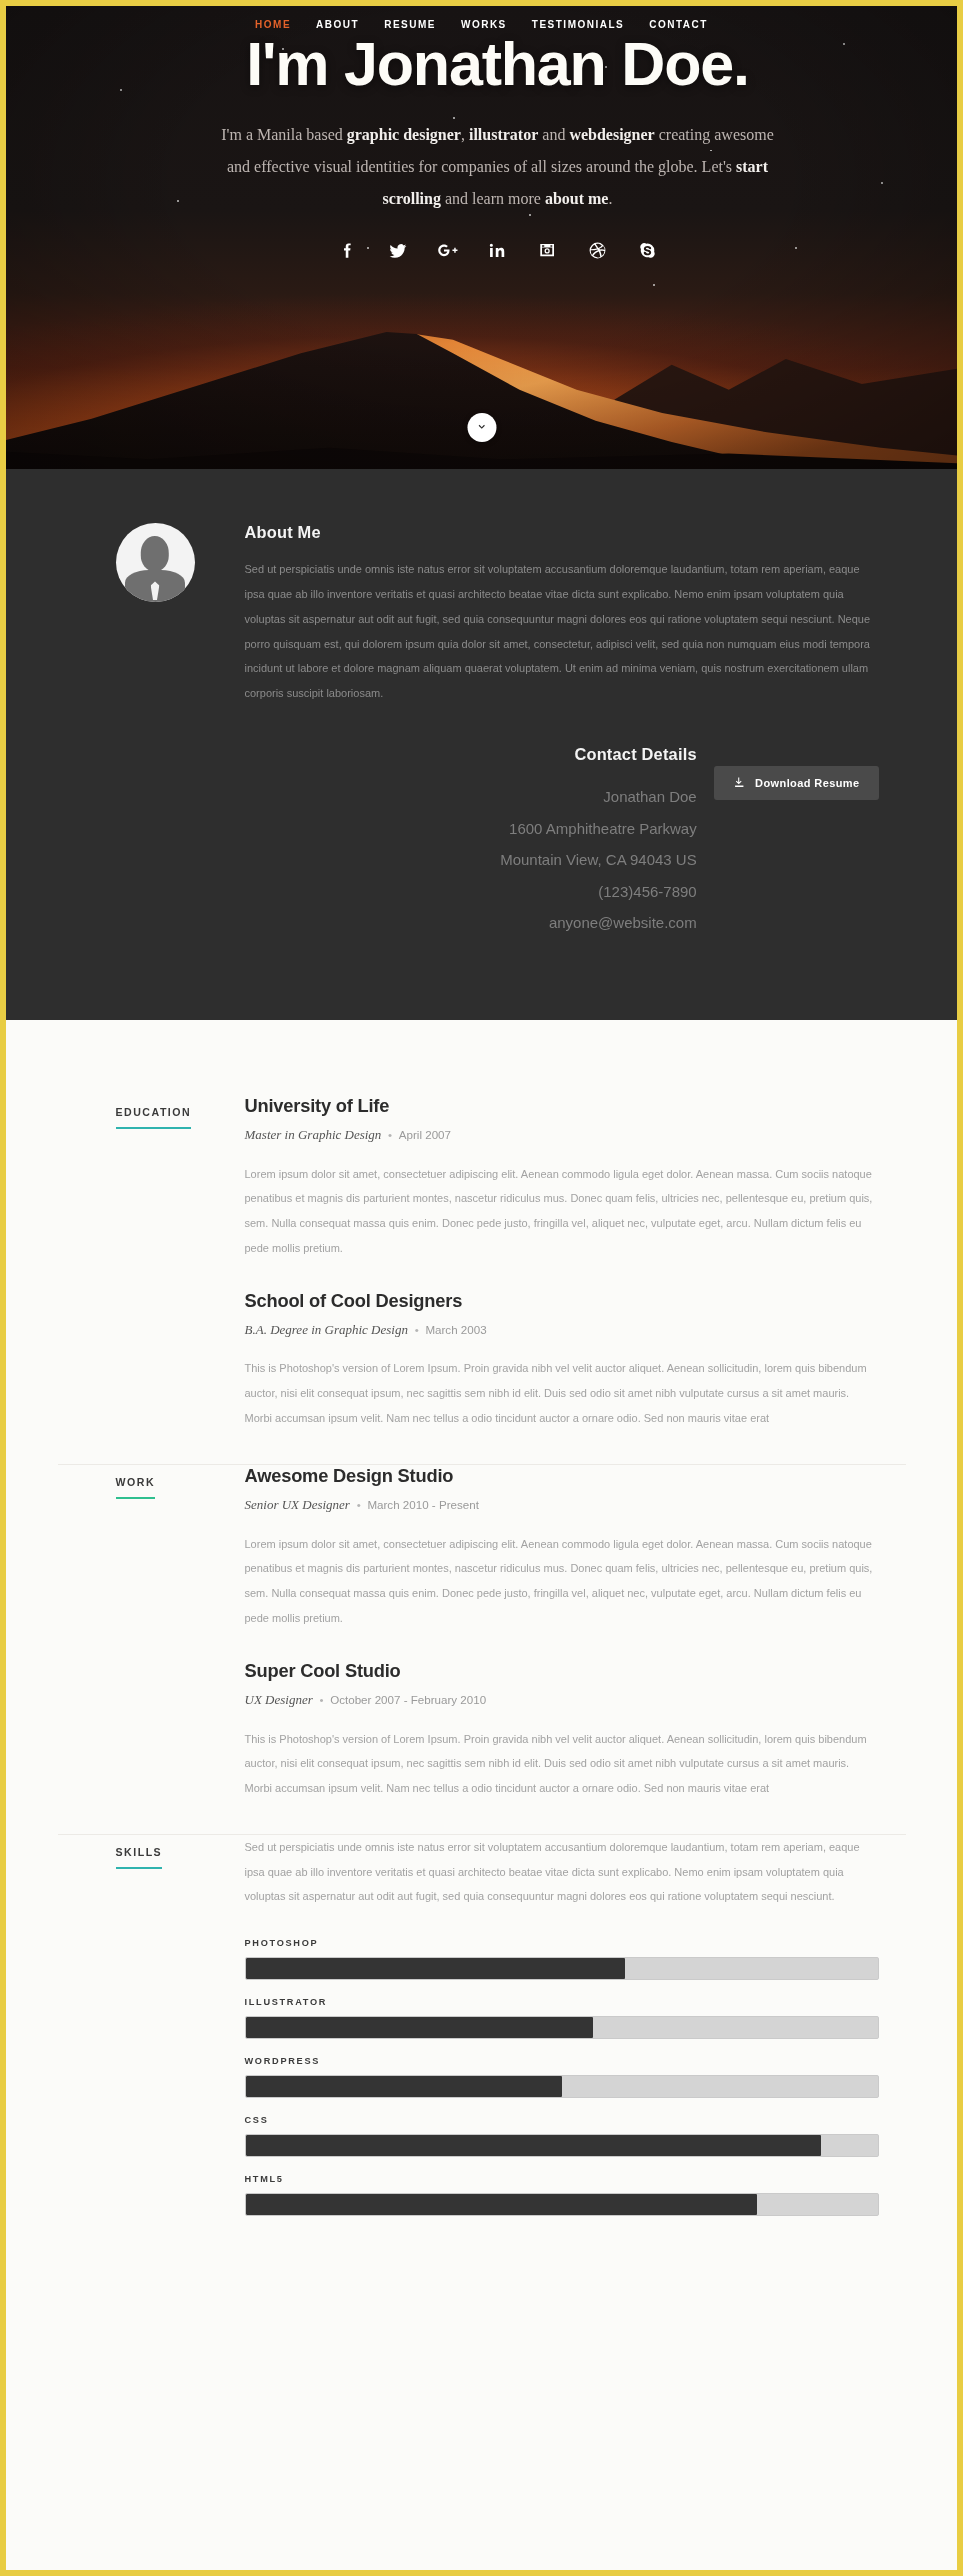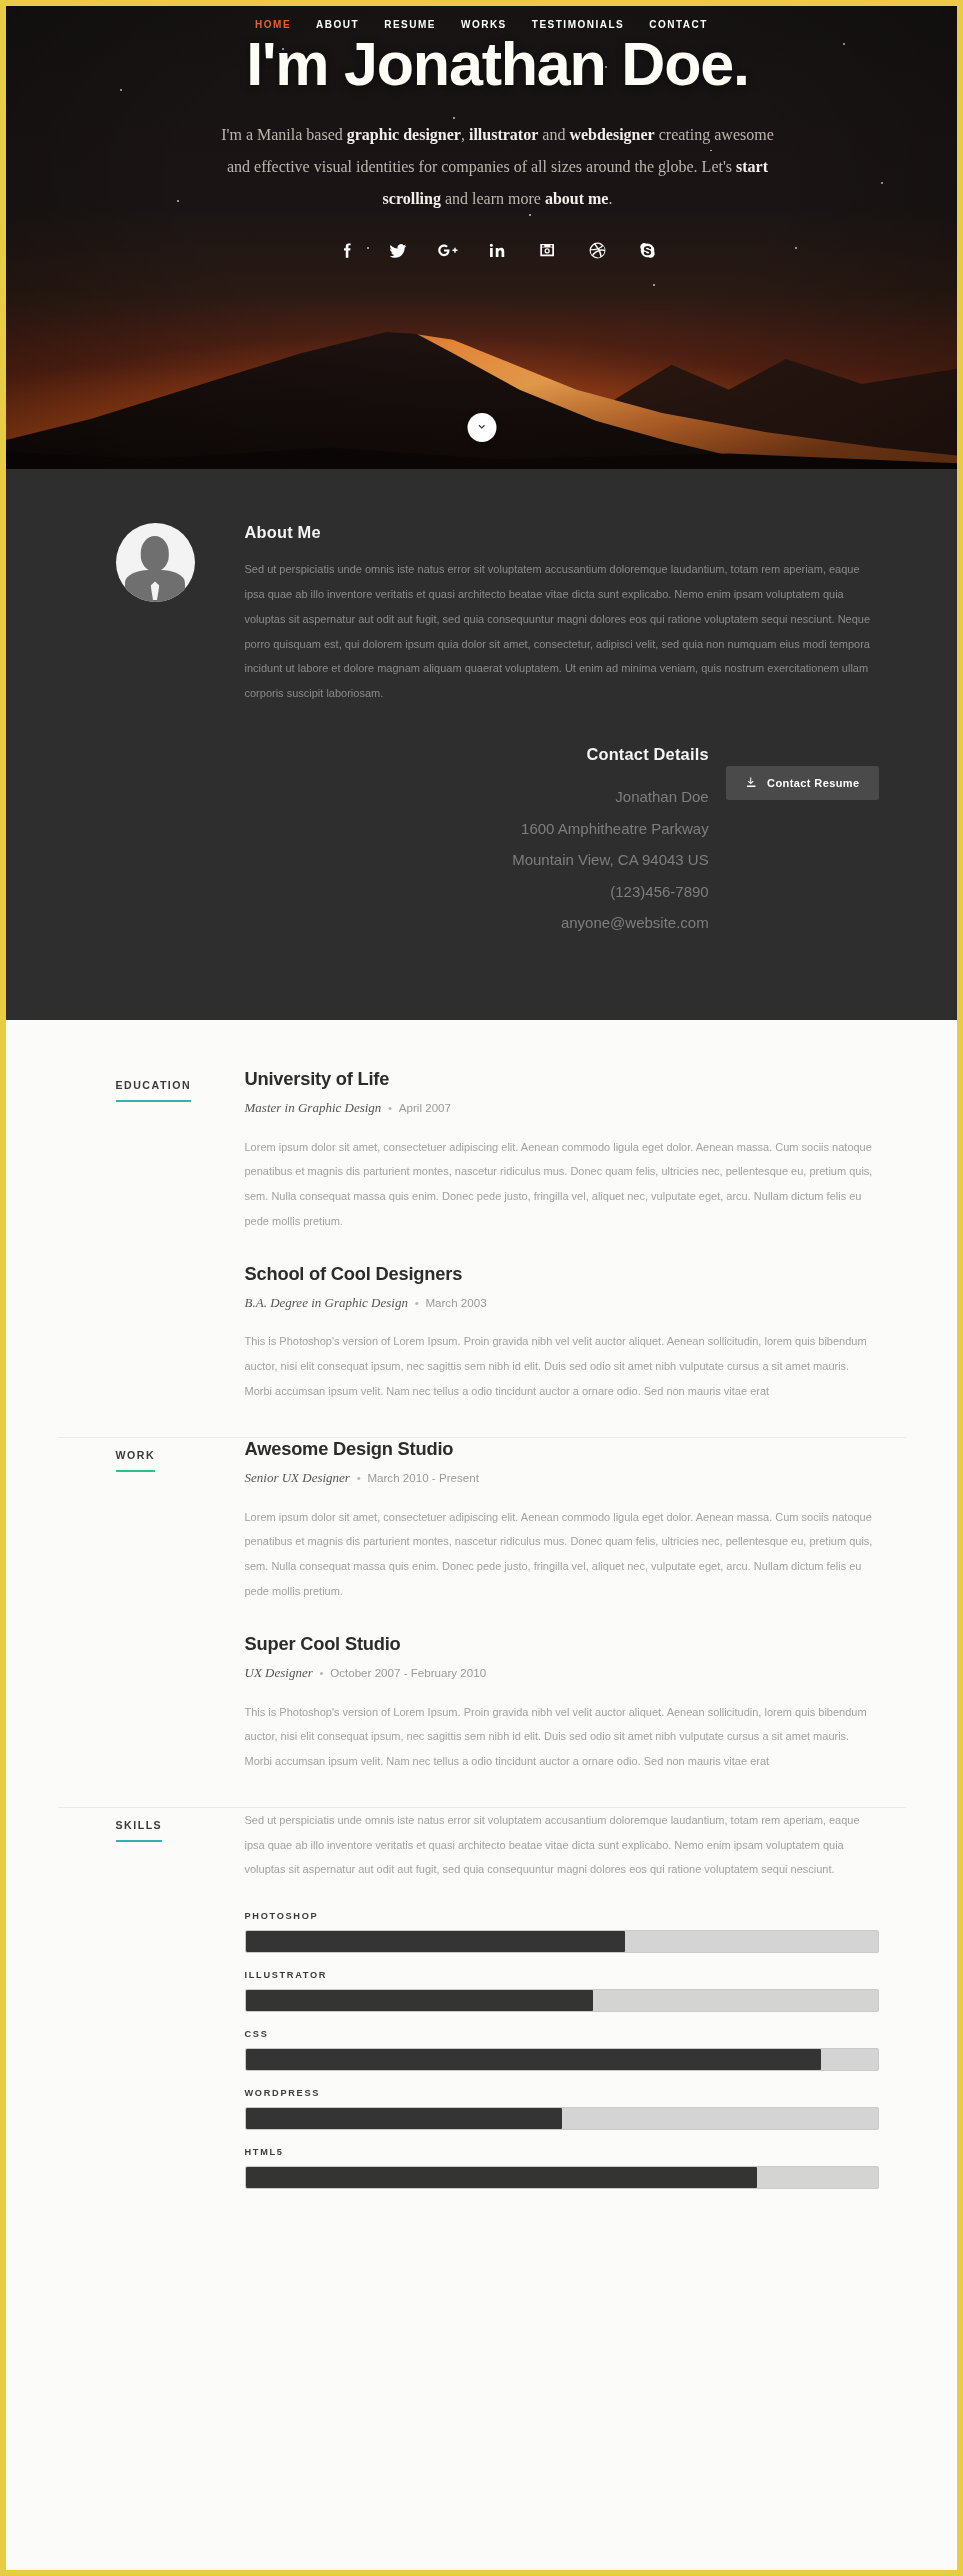--- a/index.html
+++ b/index.html
@@ -212,21 +212,21 @@
     display: inline-flex;
     align-items: center;
     gap: 9.6px;
     font-family: "Liberation Sans", sans-serif;
     cursor: pointer;
     align-self: flex-start;
   }
   .dl-btn svg { fill: #ffffff; display:block; }
 
   
-  .resume { background: #fbfbf9; padding: 48px 0 0; }
+  .resume { background: #fbfbf9; padding: 48px 0 0; margin-top: 27px; }
   .res-block {
     width: 848px;
     margin: 0 auto;
     display: flex;
     padding-bottom: 33px;
   }
   .res-block.bordered { border-bottom: 1px solid #eceae6; }
   .res-label-col { width: 187px; flex: 0 0 187px; padding-left: 58px; padding-top: 7.7px; }
   .res-label {
     display: inline-block;
@@ -427,21 +427,21 @@
               <li>1600 Amphitheatre Parkway</li>
               <li>Mountain View, CA 94043 US</li>
               <li>(123)456-7890</li>
               <li>anyone@website.com</li>
             </ul>
           </div>
           <button class="dl-btn">
             <svg width="12.5" height="12.5" viewBox="0 0 24 24">
                 <path d="M12 3v9.2l3.1-3.1 1.4 1.4-5.5 5.5L5.5 10.5l1.4-1.4L10 12.2V3h2zM4 18h16v3H4v-3z"></path>
               </svg>
-            <span>Contact Resume</span>
+            <span>Download Resume</span>
           </button>
         </div>
       </div>
     </div>
   </section>
 
   <section class="resume">
 
     <div class="res-block bordered">
       <div class="res-label-col">
@@ -500,29 +500,29 @@
             <div class="skill-fill" style="width: 60%;"></div>
           </div>
         </div>
         <div class="skill">
           <div class="skill-name">ILLUSTRATOR</div>
           <div class="skill-track">
             <div class="skill-fill" style="width: 55%;"></div>
           </div>
         </div>
         <div class="skill">
+          <div class="skill-name">WORDPRESS</div>
+          <div class="skill-track">
+            <div class="skill-fill" style="width: 50%;"></div>
+          </div>
+        </div>
+        <div class="skill">
           <div class="skill-name">CSS</div>
           <div class="skill-track">
             <div class="skill-fill" style="width: 91%;"></div>
-          </div>
-        </div>
-        <div class="skill">
-          <div class="skill-name">WORDPRESS</div>
-          <div class="skill-track">
-            <div class="skill-fill" style="width: 50%;"></div>
           </div>
         </div>
         <div class="skill">
           <div class="skill-name">HTML5</div>
           <div class="skill-track">
             <div class="skill-fill" style="width: 81%;"></div>
           </div>
         </div>
       </div>
     </div>

